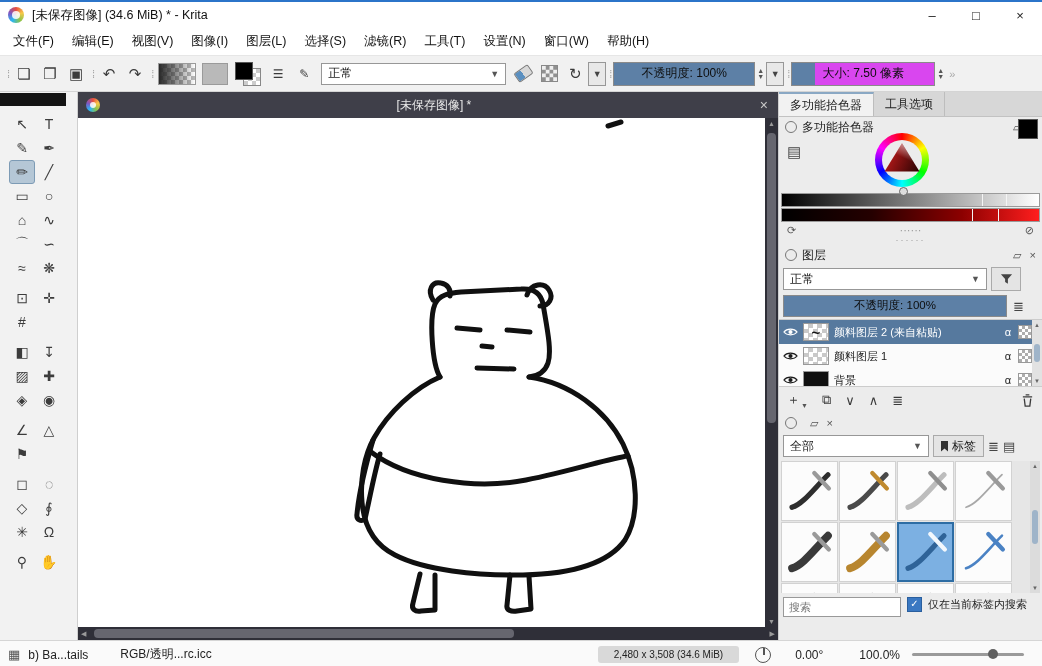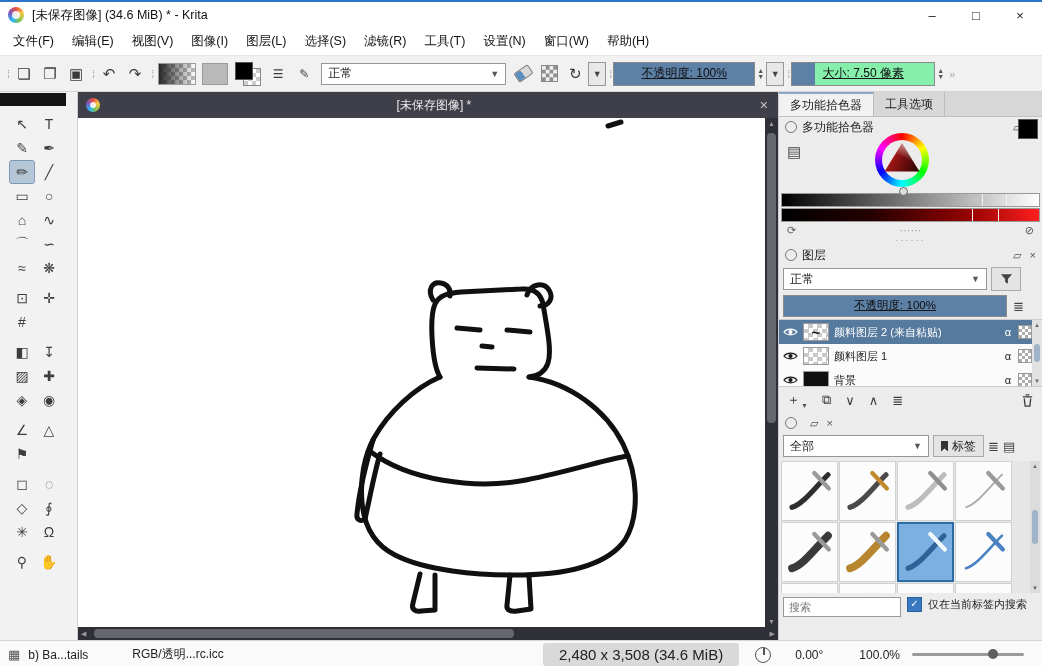--- a/index.html
+++ b/index.html
@@ -37,22 +37,22 @@
      background:conic-gradient(#ccc 25%,#fff 0 50%,#ccc 0 75%,#fff 0);background-size:8px 8px;}
   .fgbg .fg{position:absolute;left:0;top:0;width:16px;height:16px;background:#000;border:1px solid #555;}
   .dd{height:22px;border:1px solid #979797;background:#fff;display:flex;align-items:center;
       font-size:12px;padding:0 6px;box-sizing:border-box;flex:none;}
   .dd .arrow{margin-left:auto;color:#555;font-size:9px;padding-left:6px;}
   .blend-dd{width:185px;margin:0 4px;}
   .eraser-ico{width:15px;height:9px;border-radius:2px;transform:rotate(-35deg);
       background:linear-gradient(to right,#5a8fc0 45%,#d8d8d8 45%);border:1px solid #777;}
   .checker-ico{width:15px;height:15px;border:1px solid #888;
       background:conic-gradient(#909090 25%,#efefef 0 50%,#909090 0 75%,#efefef 0);background-size:7.5px 7.5px;}
-  .slider{height:22px;border:1px solid #8a8a8a;background:#86efac;position:relative;
-          flex:none;overflow:hidden;text-decoration:underline;}
+  .slider{height:22px;border:1px solid #8a8a8a;background:#d946ef;position:relative;
+          flex:none;overflow:hidden;}
   .slider .fill{position:absolute;left:0;top:0;bottom:0;background:#5d80a6;}
   .slider .lab{position:relative;z-index:1;display:block;text-align:center;font-size:12px;
                line-height:21px;color:#0d0d0d;white-space:nowrap;}
   .spin{display:flex;flex-direction:column;justify-content:center;font-size:7px;line-height:6px;
         color:#555;margin:0 2px;flex:none;}
   .ddbtn{width:16px;height:22px;border:1px solid #979797;background:#e8e8e8;display:flex;
          align-items:center;justify-content:center;font-size:9px;color:#444;flex:none;}
   
   .main{position:absolute;left:0;top:90px;width:1042px;height:548px;}
   
@@ -167,22 +167,22 @@
   .search-input{width:118px;height:20px;border:1px solid #999;font-size:11px;padding:0 5px;
                 box-sizing:border-box;font-family:"Liberation Sans",sans-serif;}
   .chk{width:13px;height:13px;background:#3a78c2;border:1px solid #2a5f9e;color:#fff;font-size:10px;
        line-height:12px;text-align:center;flex:none;}
   .chk-label{font-size:11px;color:#222;white-space:nowrap;}
   
   .statusbar{position:absolute;left:0;top:638px;width:100%;height:28px;background:#fafafa;
              border-top:1px solid #d5d5d5;display:flex;align-items:center;font-size:12px;
              color:#222;box-sizing:border-box;padding:0 8px;}
   .sb-ico{font-size:13px;color:#555;margin-right:8px;}
-  .sb-profile{margin-left:44px;}
-  .sb-pill{margin-left:auto;background:#d9d9d9;border-radius:3px;padding:3px 16px;font-size:15px;}
+  .sb-profile{margin-left:32px;}
+  .sb-pill{margin-left:auto;background:#d9d9d9;border-radius:3px;padding:3px 16px;font-size:10px;}
   .dial{width:14px;height:14px;border-radius:50%;border:1.5px solid #555;margin-left:16px;position:relative;flex:none;}
   .dial::after{content:"";position:absolute;left:50%;top:0;width:1.5px;height:7px;background:#555;}
   .sb-angle{margin-left:24px;}
   .sb-zoom{margin-left:36px;}
   .ztrack{width:112px;height:3px;background:#9a9a9a;border-radius:2px;position:relative;margin:0 10px 0 12px;flex:none;}
   .zhandle{position:absolute;left:68%;top:-4px;width:10px;height:10px;background:#5f5f5f;border-radius:50%;}
 </style>
 </head>
 <body>
 

